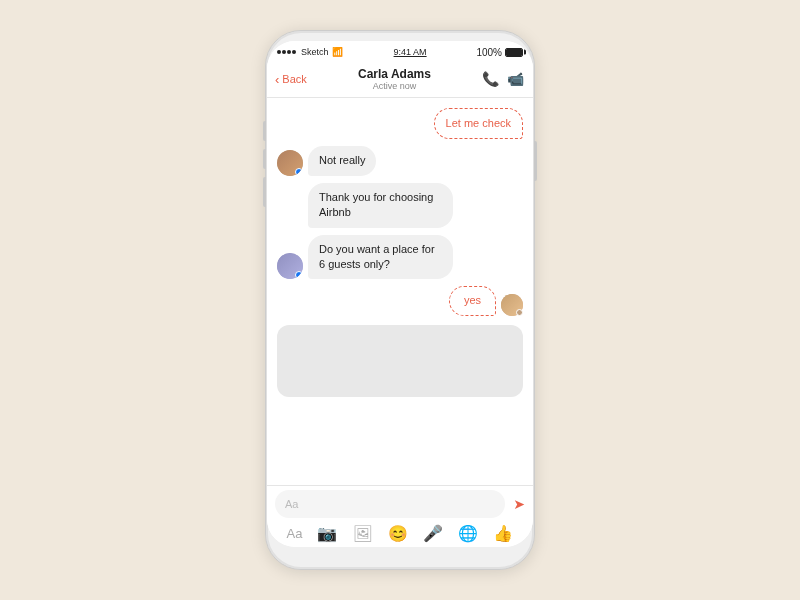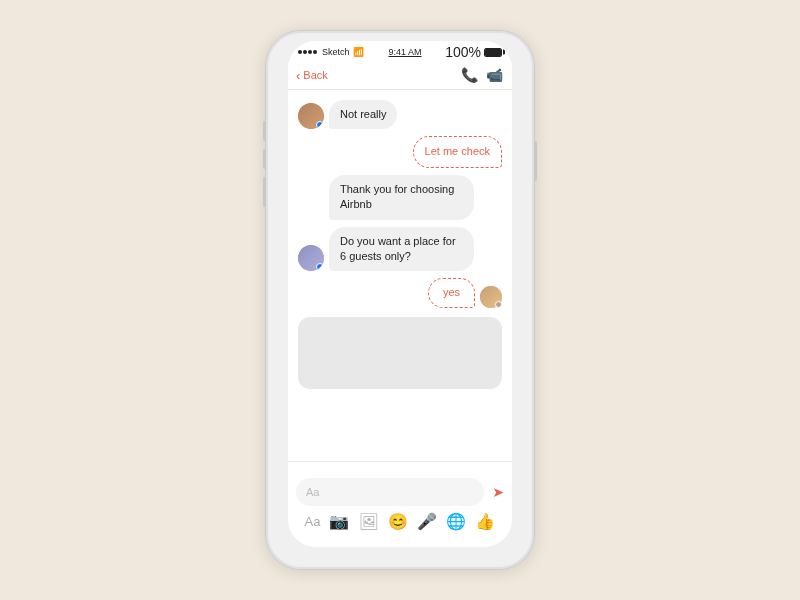--- a/index.html
+++ b/index.html
@@ -23,21 +23,21 @@
       border: 1.5px solid #ccc;
       box-shadow: 0 2px 16px rgba(0,0,0,0.13), inset 0 0 0 2px #e0e0e0;
       display: flex;
       flex-direction: column;
       align-items: center;
       position: relative;
       padding: 10px 5px 10px 5px;
     }
 
     .phone-inner {
-      width: 224px;
+      width: 266px;
       height: 506px;
       background: #fff;
       border-radius: 28px;
       overflow: hidden;
       display: flex;
       flex-direction: column;
       position: relative;
     }
 
     
@@ -59,21 +59,21 @@
     }
     .status-dots {
       display: flex; gap: 1px;
     }
     .status-dot {
       width: 4px; height: 4px;
       background: #222;
       border-radius: 50%;
     }
     .status-center { font-size: 9px; font-weight: 500; text-decoration: underline; }
-    .status-right { display: flex; align-items: center; gap: 3px; font-size: 14px; }
+    .status-right { display: flex; align-items: center; gap: 3px; font-size: 10px; }
     .battery-icon {
       width: 18px; height: 9px;
       border: 1px solid #222;
       border-radius: 2px;
       position: relative;
       display: inline-flex;
       align-items: center;
     }
     .battery-icon::after {
       content: '';
@@ -189,21 +189,21 @@
       background: #fff;
       color: #e8614a;
       border: 1.5px dashed #e8614a;
       border-bottom-right-radius: 4px;
     }
 
     
     .input-area {
       background: #fff;
       border-top: 0.5px solid #e5e5e5;
-      padding: 16px 8px;
+      padding: 4px 8px;
       flex-shrink: 0;
     }
     .input-row {
       display: flex;
       align-items: center;
       justify-content: space-between;
       margin-bottom: 6px;
     }
     .input-box {
       flex: 1;
@@ -332,41 +332,45 @@
           <div class="battery-fill"></div>
         </div>
       </div>
     </div>
 
     <div class="chat-header">
       <div class="back-btn">
         <span class="back-chevron">‹</span>
         <span>Back</span>
       </div>
+      <div class="header-center">
+        <div class="header-name">Carla Adams</div>
+        <div class="header-status">Active now</div>
+      </div>
       <div class="header-icons">
         <span class="header-icon">📞</span>
         <span class="header-icon">📹</span>
       </div>
     </div>
 
     <div class="messages-area">
+
+      <div class="msg-row right">
+        <div class="bubble right-bubble">
+          <span>Let me check</span>
+        </div>
+      </div>
 
       <div class="msg-row left">
         <div class="avatar">
           <div class="avatar-img"></div>
           <div class="avatar-badge"></div>
         </div>
         <div class="bubble left-bubble">
           <span>Not really</span>
-        </div>
-      </div>
-
-      <div class="msg-row right">
-        <div class="bubble right-bubble">
-          <span>Let me check</span>
         </div>
       </div>
 
 
       <div class="msg-row left" style="padding-left:31px;">
         <div class="bubble left-bubble">
           <span>Thank you for choosing Airbnb</span>
         </div>
       </div>
 

